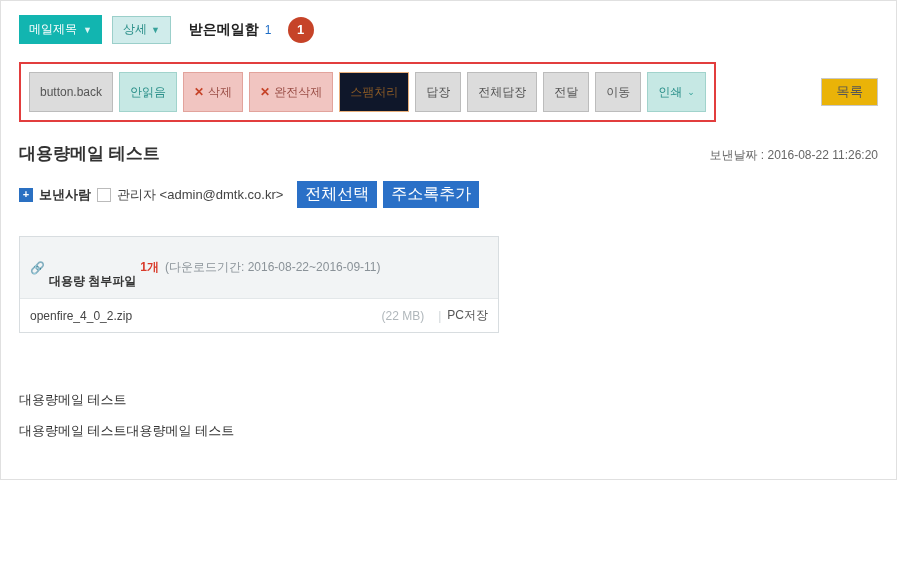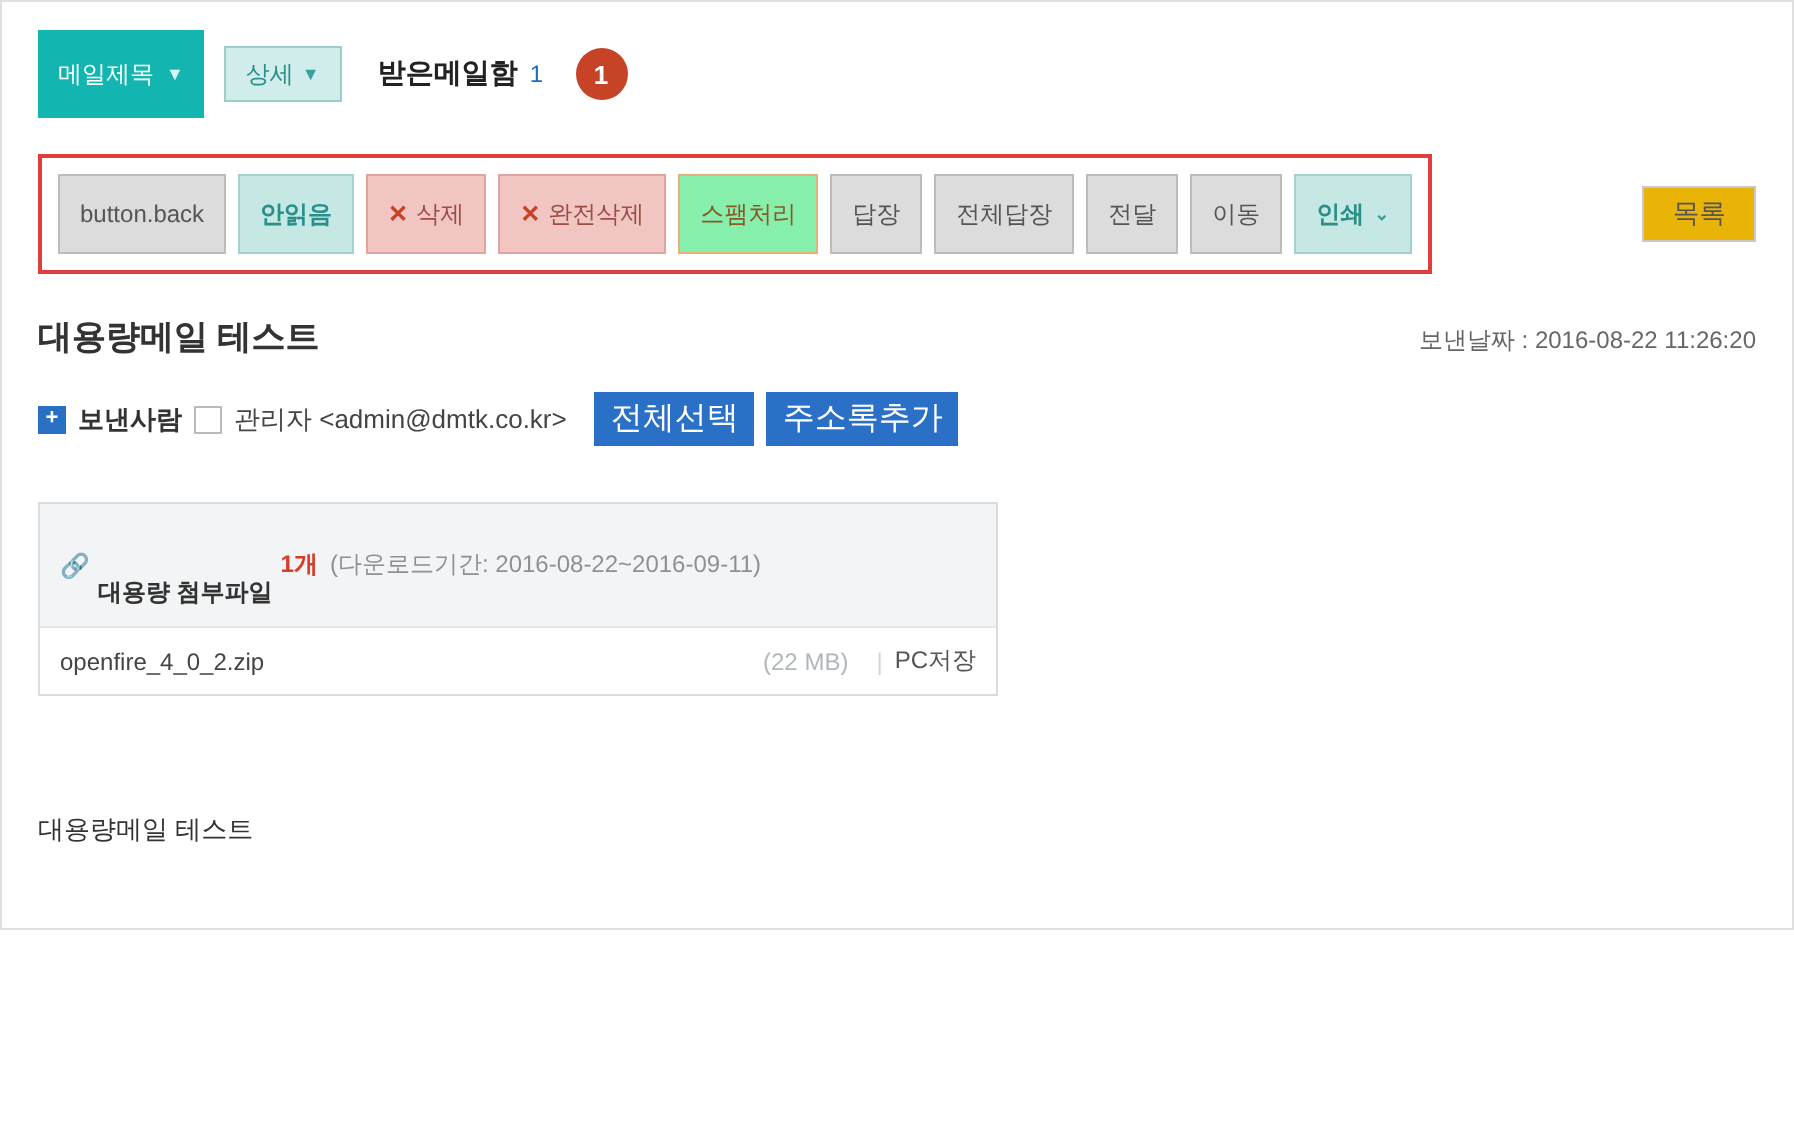--- a/index.html
+++ b/index.html
@@ -18,21 +18,21 @@
       display: flex;
       align-items: center;
       padding: 14px 18px 10px 18px;
       gap: 6px;
     }
     .subject-select {
       background: #12b5b0;
       color: #fff;
       display: inline-flex;
       align-items: center;
-      height: 44px;
+      height: 29px;
       padding: 0 10px;
       cursor: pointer;
       font-size: 12px;
     }
     .subject-select .caret {
       margin-left: 6px;
       font-size: 9px;
       opacity: 0.85;
     }
     .search-box {
@@ -109,23 +109,23 @@
       height: 40px;
       padding: 0 10px;
       font-size: 12px;
       border: 1px solid #bbb;
       background: #dcdcdc;
       color: #555;
       cursor: pointer;
       display: inline-flex;
       align-items: center;
     }
-    .btn.mint { background: #c6e8e4; border-color: #a1d3cc; color:#2a8f89;font-weight:bold; }
+    .btn.mint { background: #c6e8e4; border-color: #a1d3cc; color:#2a8f89; }
     .btn.pink { background: #f1c5c1; border-color: #e2a39c; color:#9a4e46; }
-    .btn.orange { background: #86efac; border-color: #e9b07c; color:#8a5a26;font-family:Liberation Mono, monospace; }
+    .btn.orange { background: #0f172a; border-color: #e9b07c; color:#8a5a26;font-family:Liberation Mono, monospace; }
     .btn.gray { background: #dcdcdc; border-color: #bcbcbc; color:#555; }
     .btn .x { color:#c64328; margin-right:4px; font-weight:bold; }
     .btn .caret { margin-left: 5px; font-size: 9px; color:#37a29b; }
     .list-btn {
       height: 28px;
       padding: 0 14px;
       background: #eab308;
       border: 1px solid #c8c8c8;
       color: #555;
       cursor: pointer;
@@ -282,16 +282,17 @@
       <div class="attach-item">
         <span class="fname">openfire_4_0_2.zip</span>
         <span class="fsize">(22 MB)</span>
         <span class="divider">|</span>
         <span class="pc-save">PC저장</span>
       </div>
     </div>
 
     <div class="body-text">
       <p>대용량메일 테스트</p>
+      <p>대용량메일 테스트대용량메일 테스트</p>
     </div>
   </div>
 
 </div>
 
 </body></html>

